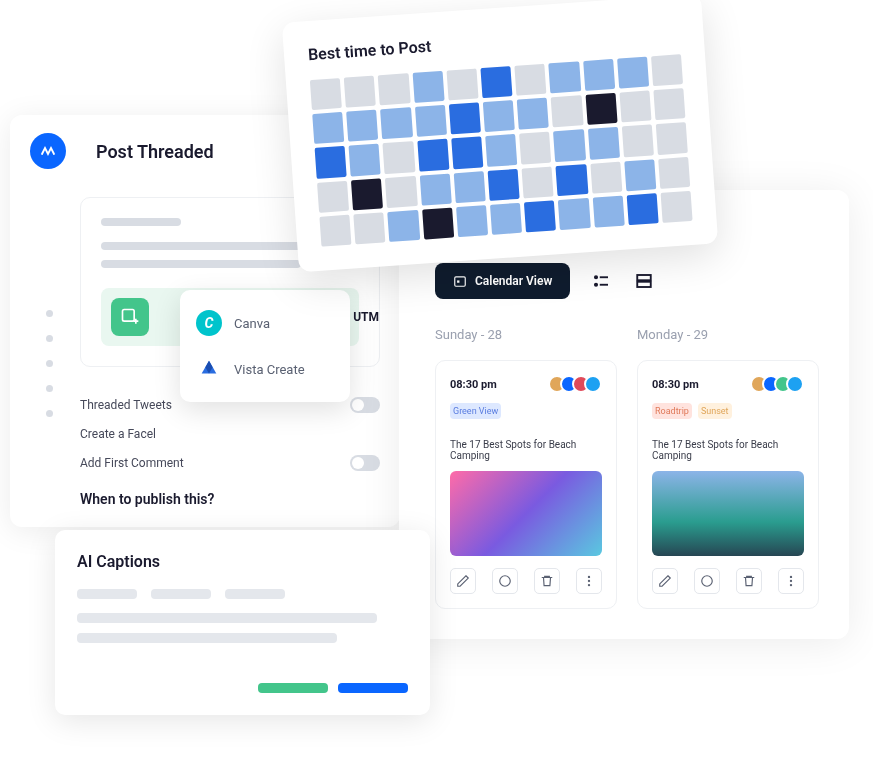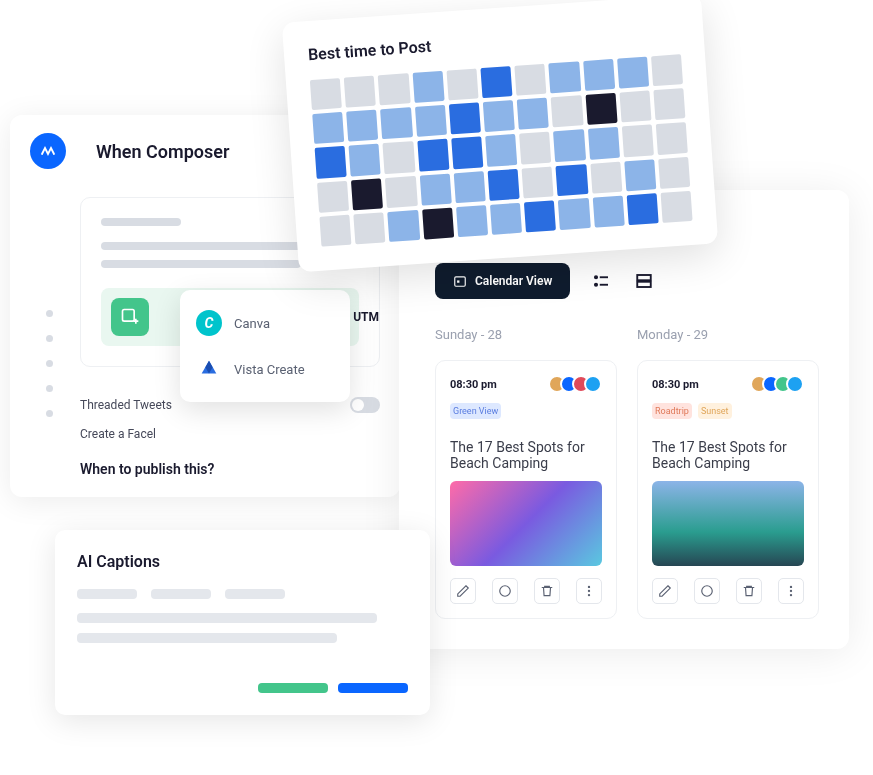--- a/index.html
+++ b/index.html
@@ -57,21 +57,21 @@
 .day-row { display: flex; gap: 20px; }
 .day-col { flex: 1; }
 .day-label { font-size: 13px; color: #9aa0af; margin-bottom: 18px; }
 .post-card { border: 1px solid #eef0f3; border-radius: 10px; padding: 14px; background: #fff; }
 .pc-head { display: flex; justify-content: space-between; align-items: center; margin-bottom: 10px; }
 .pc-time { font-size: 11px; font-weight: 700; color: #1a1a2e; }
 .pc-avatars { display: flex; }
 .pc-av { width: 18px; height: 18px; border-radius: 50%; border: 2px solid #fff; margin-left: -6px; }
 .pc-tags { display: flex; gap: 6px; margin-bottom: 10px; }
 .pc-tag { font-size: 9px; padding: 3px 3px; border-radius: 4px; }
-.pc-title { font-size: 14px; color: #3a3d4a; margin-bottom: 10px; margin-top: 20px; }
+.pc-title { font-size: 10px; color: #3a3d4a; margin-bottom: 10px; margin-top: 20px; }
 .pc-image { width: 100%; height: 85px; border-radius: 6px; margin-bottom: 12px; }
 .pc-actions { display: flex; justify-content: space-between; align-items: center; }
 .pc-act { width: 26px; height: 26px; display: flex; align-items: center; justify-content: center; color: #5a6172; border: 1px solid #e4e7ec; border-radius: 5px; }
 </style>
 </head>
 <body>
 
 <div class="schedule-panel">
   <div class="sched-title">Scheduling</div>
   <div class="view-row">
@@ -188,21 +188,21 @@
   </div>
 </div>
 
 <div class="composer-panel">
   <div class="composer-header">
     <div class="logo">
       <svg viewBox="0 0 24 24" fill="#fff">
           <path d="M4 16l4-8 4 8 4-8 4 8" stroke="#fff" stroke-width="2.5" fill="none" stroke-linecap="round"></path>
         </svg>
     </div>
-    <div class="composer-title">When Composer</div>
+    <div class="composer-title">Post Threaded</div>
   </div>
   <div class="nav-dots">
     <div class="nav-dot"></div>
     <div class="nav-dot"></div>
     <div class="nav-dot"></div>
     <div class="nav-dot"></div>
     <div class="nav-dot"></div>
   </div>
   <div class="composer-body">
     <div class="inner-card">
@@ -220,20 +220,24 @@
       </div>
     </div>
     <div class="composer-opts">
       <div class="opt-row">
         <span class="opt-label">Threaded Tweets</span>
         <div class="toggle"></div>
       </div>
       <div class="opt-row">
         <span class="opt-label">Create a Facel</span>
       </div>
+      <div class="opt-row">
+        <span class="opt-label">Add First Comment</span>
+        <div class="toggle"></div>
+      </div>
       <div class="publish-q">When to publish this?</div>
     </div>
   </div>
 </div>
 
 <div class="dropdown-popup">
   <div class="dropdown-item">
     <div class="dd-icon canva-icon">C</div>
     <div class="dd-label">Canva</div>
   </div>

